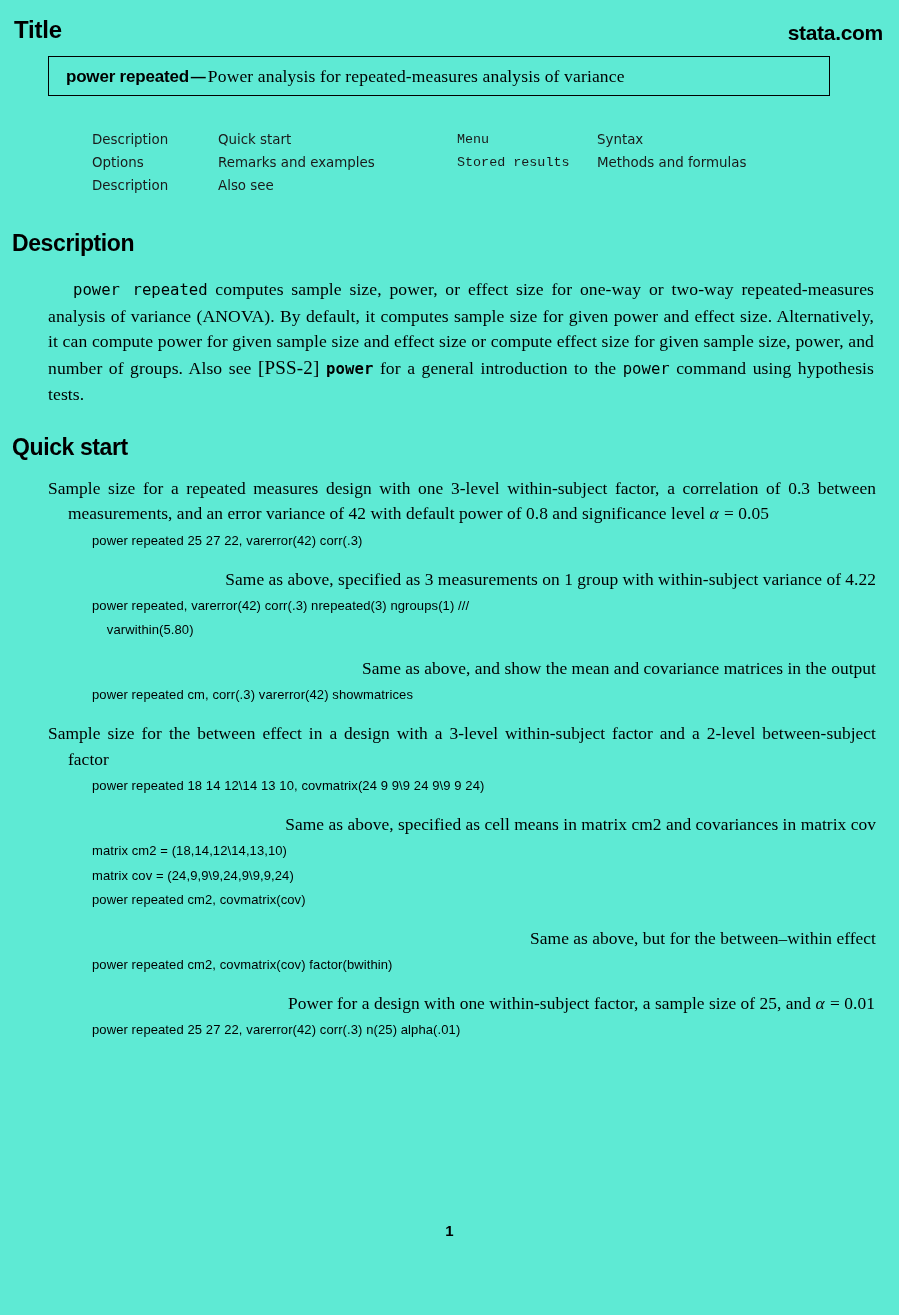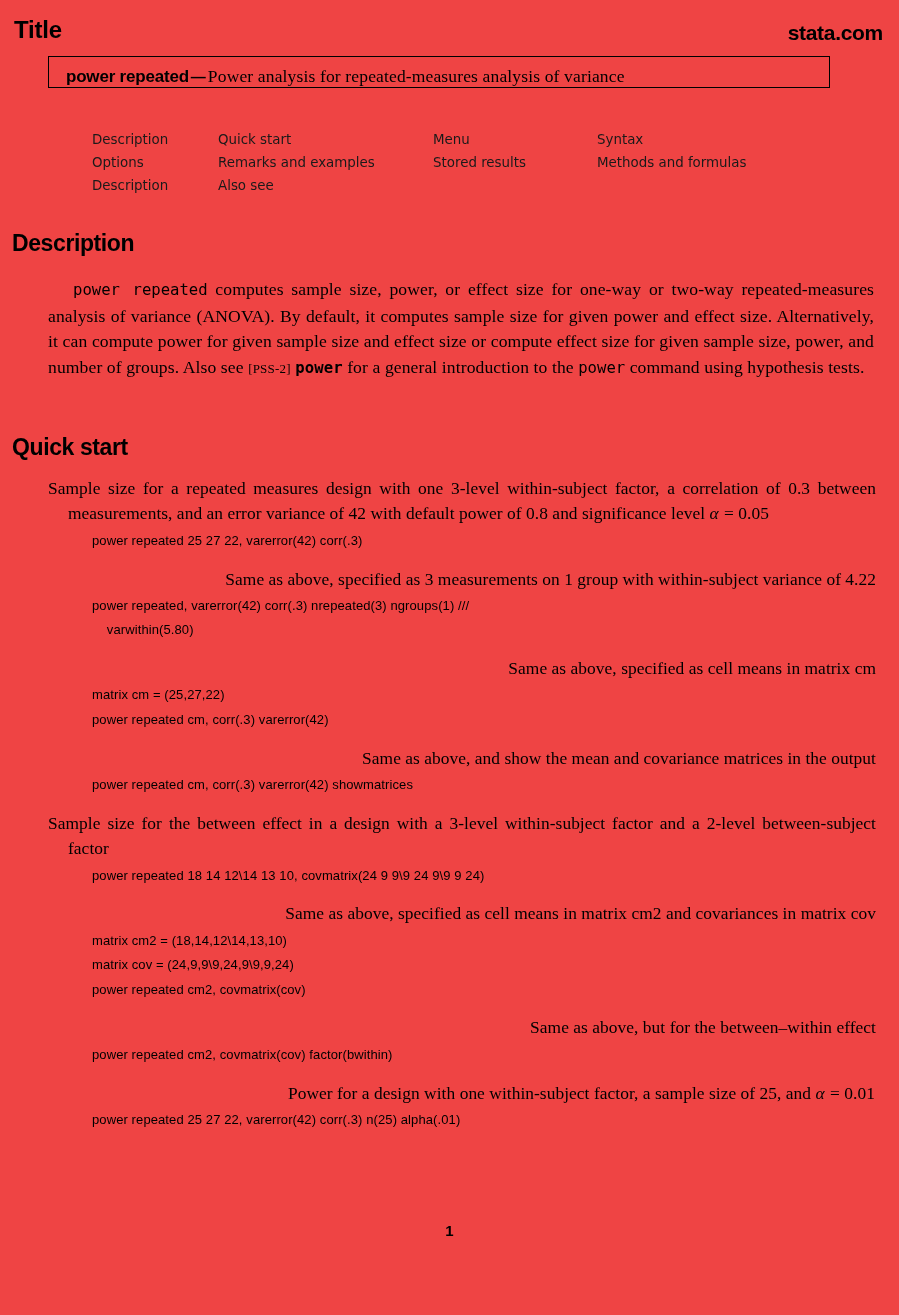--- a/index.html
+++ b/index.html
@@ -4,21 +4,21 @@
 <style>
   html, body {
     margin: 0;
     padding: 0;
     background: #ffffff;
   }
   .page {
     position: relative;
     width: 899px;
     height: 1315px;
-    background: #ef4444;
+    background: #5eead4;
     color: #000000;
     font-family: "Liberation Serif", "DejaVu Serif", serif;
     overflow: hidden;
   }
 
   
   .runhead {
     position: absolute;
     left: 0; right: 0;
     top: 16px;
@@ -42,21 +42,21 @@
     font-size: 21px;
     letter-spacing: -0.3px;
   }
 
   
   .titlebox {
     position: absolute;
     left: 48px;
     top: 56px;
     width: 782px;
-    height: 32px;
+    height: 40px;
     border: 1.4px solid #000;
     box-sizing: border-box;
   }
   .titlebox .inner {
     position: absolute;
     left: 17px;
     top: 9px;
     white-space: nowrap;
     font-size: 17.5px;
   }
@@ -89,21 +89,21 @@
     line-height: 23px;
   }
   .toc-row { position: relative; height: 23px; }
   .toc-cell {
     position: absolute;
     white-space: nowrap;
     color: #1a1a1a;
   }
   .toc-c0 { left: 0px; }
   .toc-c1 { left: 126px; }
-  .toc-c2 { left: 341px; }
+  .toc-c2 { left: 365px; font-family: Liberation Mono, monospace; }
   .toc-c3 { left: 505px; }
 
   
   .sec-head {
     position: absolute;
     left: 12px;
     font-family: "Liberation Sans", "DejaVu Sans", sans-serif;
     font-weight: bold;
     font-size: 23px;
     letter-spacing: -0.4px;
@@ -128,21 +128,21 @@
     font-size: 15.6px;
     letter-spacing: 0px;
   }
   .mono-b {
     font-family: "DejaVu Sans Mono", "Liberation Mono", monospace;
     font-size: 15.6px;
     font-weight: bold;
   }
   .smallcapsref {
     font-family: "Liberation Serif", "DejaVu Serif", serif;
-    font-size: 13px;
+    font-size: 19px;
     letter-spacing: 0.2px;
     margin-top: 20px;
   }
 
   
   .qs {
     position: absolute;
     left: 48px;
     top: 476px;
     width: 828px;
@@ -234,25 +234,20 @@
       <div class="qs-text"><span>Sample size for a repeated measures design with one 3-level within-subject factor, a correlation of 0.3 between measurements, and an error variance of 42 with default power of 0.8 and significance level </span><span class="math-i">α</span><span class="math-eq"> = 0.05</span></div>
       <div class="qs-code">power repeated 25 27 22, varerror(42) corr(.3)</div>
     </div>
 
     <div class="qs-item">
       <div class="qs-text nojust">Same as above, specified as 3 measurements on 1 group with within-subject variance of 4.22</div>
       <div class="qs-code">power repeated, varerror(42) corr(.3) nrepeated(3) ngroups(1) ///
     varwithin(5.80)</div>
     </div>
 
-    <div class="qs-item">
-      <div class="qs-text nojust">Same as above, specified as cell means in matrix cm</div>
-      <div class="qs-code">matrix cm = (25,27,22)
-power repeated cm, corr(.3) varerror(42)</div>
-    </div>
 
     <div class="qs-item">
       <div class="qs-text nojust">Same as above, and show the mean and covariance matrices in the output</div>
       <div class="qs-code">power repeated cm, corr(.3) varerror(42) showmatrices</div>
     </div>
 
     <div class="qs-item">
       <div class="qs-text">Sample size for the between effect in a design with a 3-level within-subject factor and a 2-level between-subject factor</div>
       <div class="qs-code">power repeated 18 14 12\14 13 10, covmatrix(24 9 9\9 24 9\9 9 24)</div>
     </div>

